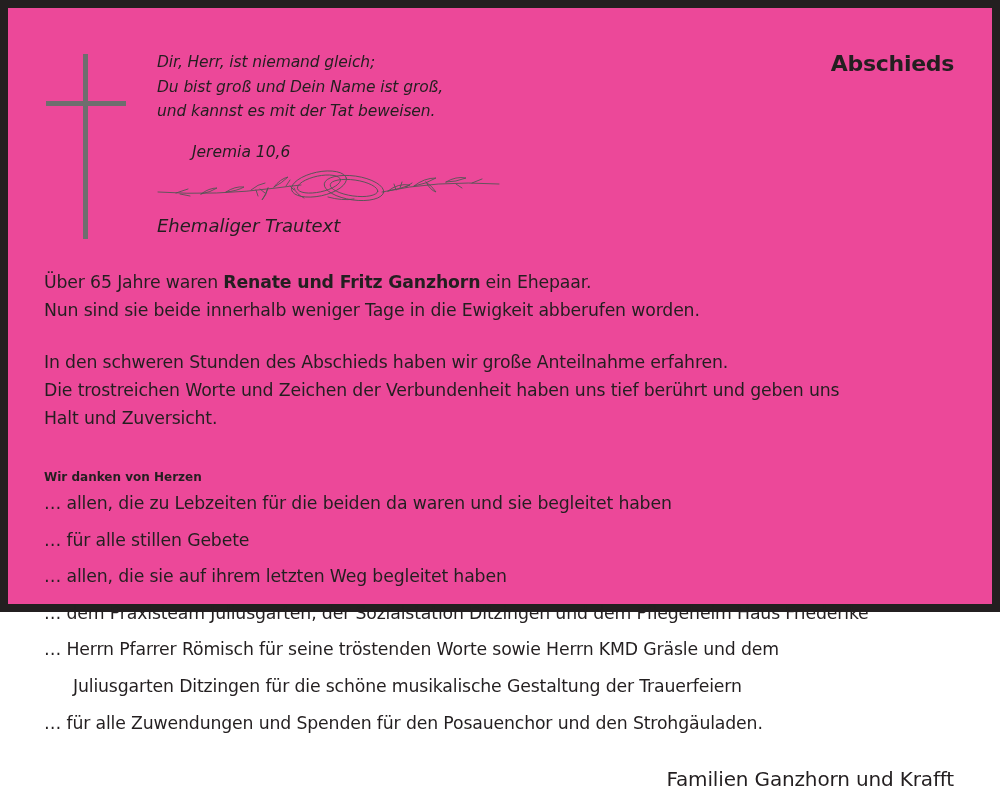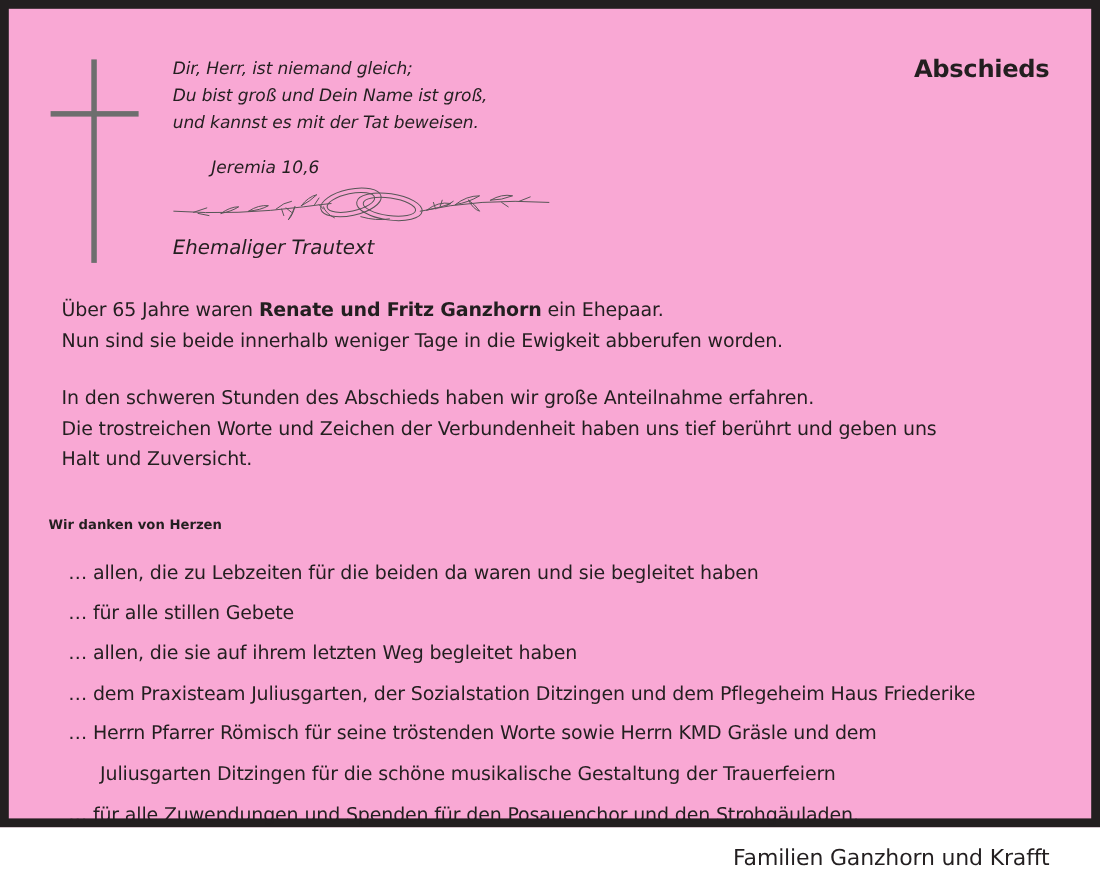--- a/index.html
+++ b/index.html
@@ -12,24 +12,24 @@
       height: 812px;
       overflow: hidden;
       position: relative;
       font-family: "DejaVu Sans", "Liberation Sans", sans-serif;
       color: #231f20;
     }
     .frame {
       position: absolute;
       left: 0; top: 0;
       width: 1000px;
-      height: 752px;
+      height: 612px;
       box-sizing: border-box;
       border: 8px solid #231f20;
-      background: #f9a8d4;
+      background: #ec4899;
     }
     .cross {
       position: absolute;
       left: 38px;
       top: 46px;
       width: 80px;
       height: 185px;
     }
     .cross .v {
       position: absolute;
@@ -97,38 +97,38 @@
       letter-spacing: -0.3px;
     }
     .para {
       position: absolute;
       left: 36px;
       font-size: 17.3px;
       line-height: 28px;
       white-space: nowrap;
       letter-spacing: -0.15px;
     }
-    .para .line { display: block; margin-left: 12px; }
+    .para .line { display: block; }
     .p1 { top: 260px; }
     .p2 { top: 340px; }
     .bold { font-weight: bold; }
     .thanks-heading {
       position: absolute;
       left: 36px;
       top: 455px;
       font-weight: bold;
       font-size: 12px;
       line-height: 28px;
       white-space: nowrap;
     }
     .thanks-list {
       position: absolute;
       left: 36px;
       top: 481px;
-      margin: 18px;
+      margin: 0;
       padding: 0;
       list-style: none;
       font-size: 17.3px;
       letter-spacing: -0.15px;
     }
     .thanks-list li {
       height: 36.6px;
       line-height: 28px;
       white-space: nowrap;
     }

